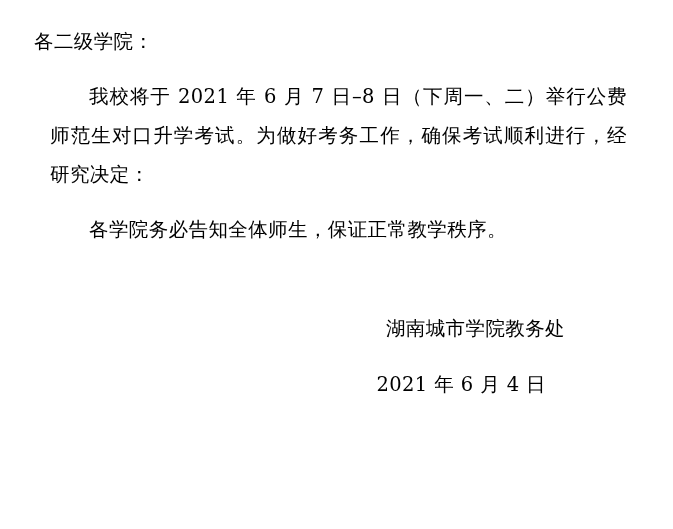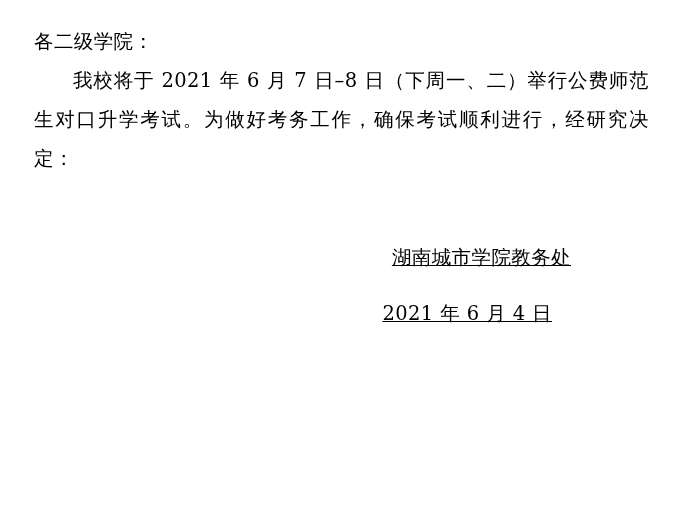--- a/index.html
+++ b/index.html
@@ -12,61 +12,61 @@
     height: 529px;
     overflow: hidden;
     font-family: "DejaVu Serif", "Liberation Serif", serif;
     color: #000000;
   }
   .page {
     position: relative;
     width: 673px;
     height: 529px;
     box-sizing: border-box;
-    padding: 22px 24px 0 34px;
+    padding: 22px 30px 0 34px;
   }
   .doc-body {
     font-size: 19.5px;
     line-height: 39px;
     letter-spacing: 0.4px;
     text-align: justify;
     text-justify: inter-ideograph;
   }
   .para {
     margin: 0;
     text-indent: 0;
   }
   .para-indent {
-    margin: 0;
+    margin: 16px;
     text-indent: 2em;
   }
   .signature-block {
     margin-top: 58px;
     text-align: right;
     padding-right: 78px;
     font-size: 19.5px;
     line-height: 43px;
     letter-spacing: 0.4px;
-    text-decoration: underline;
   }
   .sig-line {
     margin: 0;
     white-space: nowrap;
   }
   .sig-date {
     margin: 13px;
     white-space: nowrap;
     padding-right: 6px;
   }
 </style>
 </head>
 <body>
 
 <div class="page">
   <div class="doc-body">
     <p class="para">各二级学院：</p>
     <p class="para-indent">我校将于 2021 年 6 月 7 日–8 日（下周一、二）举行公费师范生对口升学考试。为做好考务工作，确保考试顺利进行，经研究决定：</p>
+    <p class="para-indent">各学院务必告知全体师生，保证正常教学秩序。</p>
   </div>
   <div class="signature-block">
     <p class="sig-line">湖南城市学院教务处</p>
     <p class="sig-date">2021 年 6 月 4 日</p>
   </div>
 </div>
 
 </body></html>

